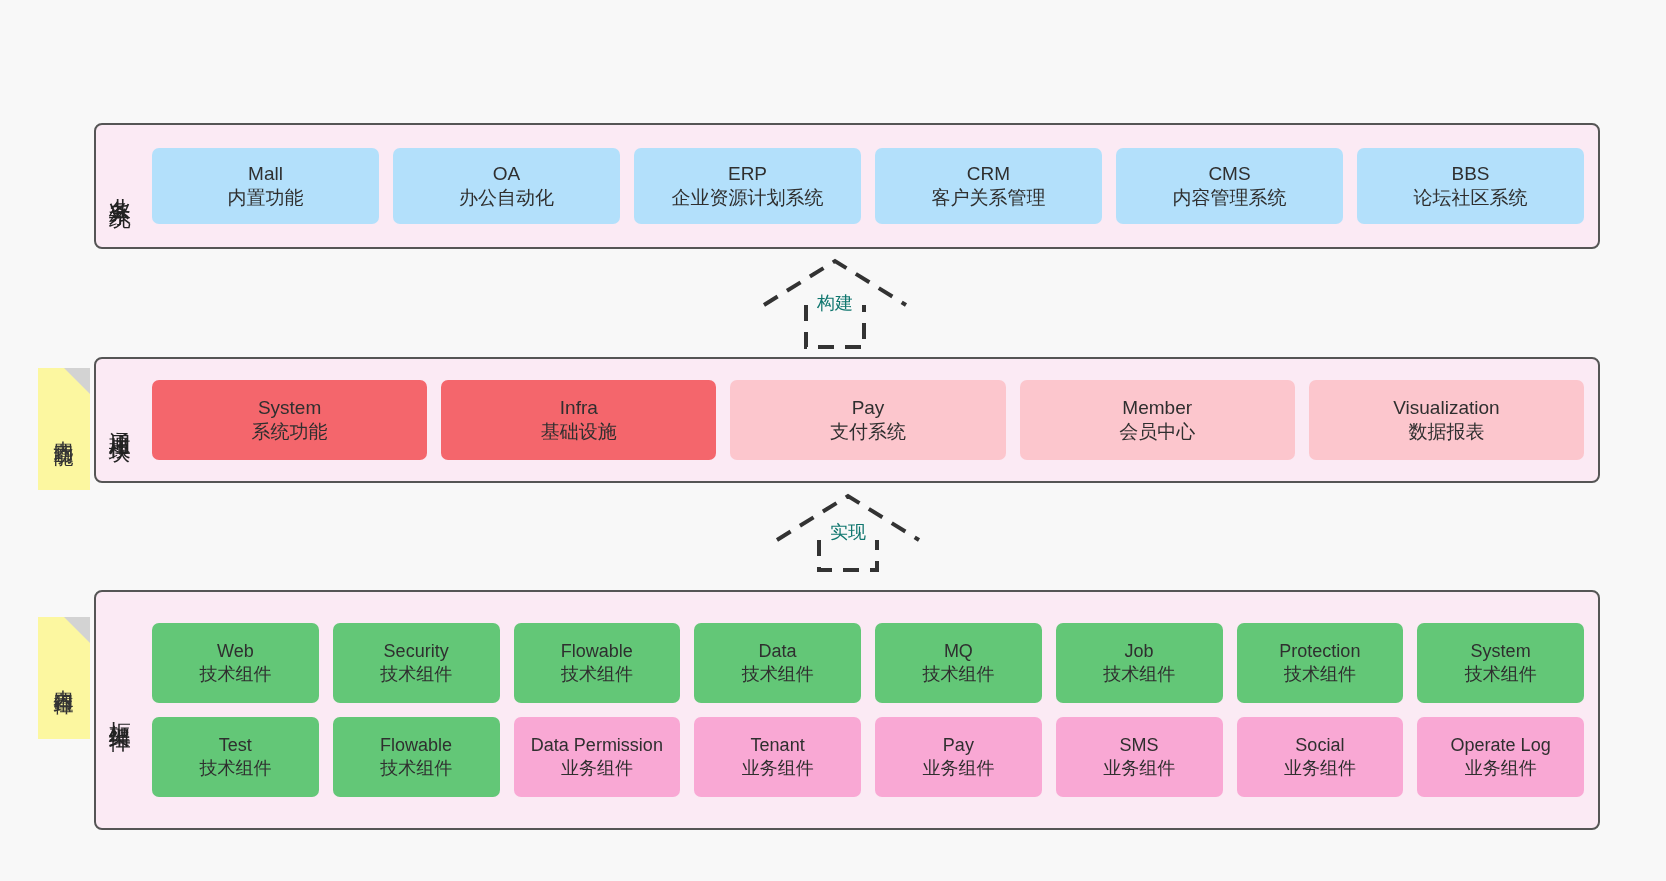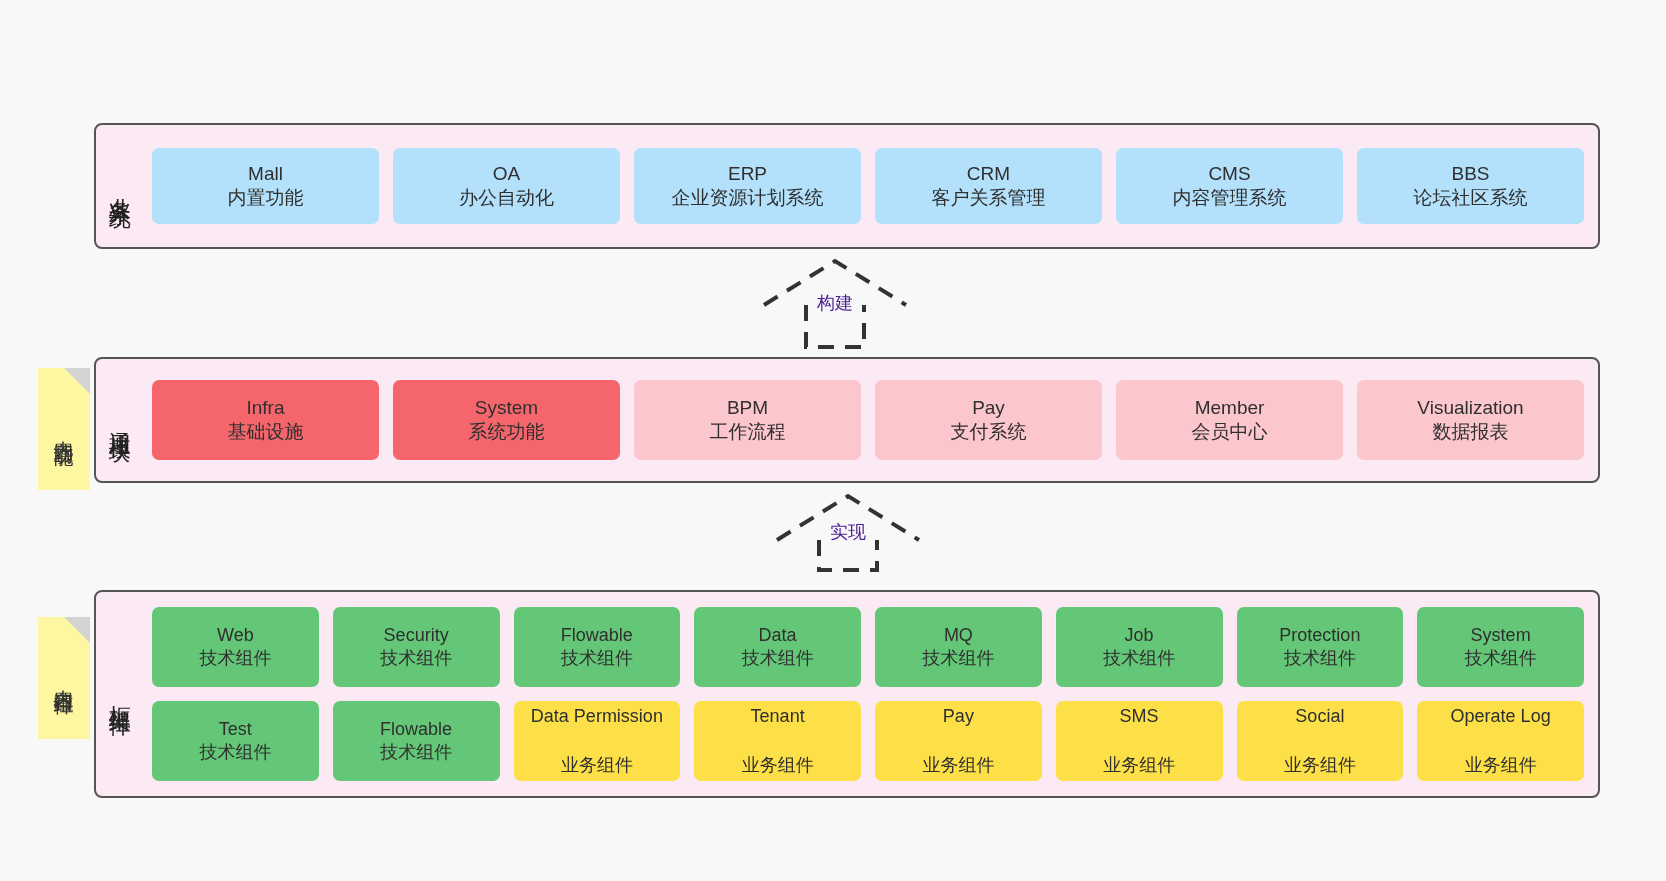--- a/index.html
+++ b/index.html
@@ -63,30 +63,30 @@
     padding: 4px 6px;
   }
   .cell .en { display: block; }
   .cell .cn { display: block; }
 
   
   .c-blue       { background: #b3e0fb; }
   .c-red        { background: #f4666c; }
   .c-pink       { background: #fcc6cd; }
   .c-green      { background: #63c777; }
-  .c-lightgreen { background: #fde047; justify-content: space-between; }
+  .c-lightgreen { background: #f9a8d4; }
 
   
   #layer-business { left: 94px;  top: 123px; width: 1506px; height: 126px; }
   #layer-business .row { height: 76px; }
 
   #layer-common   { left: 94px;  top: 357px; width: 1506px; height: 126px; }
   #layer-common .row { height: 80px; }
 
-  #layer-framework{ left: 94px;  top: 590px; width: 1506px; height: 208px; }
+  #layer-framework{ left: 94px;  top: 590px; width: 1506px; height: 240px; }
   #layer-framework .layer-body { gap: 14px; padding: 14px; }
   #layer-framework .row { height: 80px; }
   #layer-framework .cell { font-size: 18px; }
 
   
   .note {
     position: absolute;
     width: 52px;
     background: #fcf7a0;
     display: flex;
@@ -109,21 +109,21 @@
   }
   #note-common    { left: 38px; top: 368px; height: 122px; }
   #note-component { left: 38px; top: 617px; height: 122px; }
 
   
   .arrow { position: absolute; }
   .arrow svg { display: block; overflow: visible; }
   .arrow-label {
     position: absolute;
     font-size: 18px;
-    color: #4c1d95;
+    color: #0f766e;
     background: transparent;
     white-space: nowrap;
   }
   #arrow-build { left: 760px; top: 255px; width: 150px; height: 95px; }
   #arrow-build .arrow-label { left: 57px; top: 36px; }
   #arrow-impl  { left: 773px; top: 490px; width: 150px; height: 82px; }
   #arrow-impl .arrow-label  { left: 57px; top: 30px; }
 </style>
 </head>
 <body>
@@ -172,30 +172,26 @@
 
   <div class="note" id="note-common">
     <span>内置功能</span>
   </div>
 
   <div class="layer" id="layer-common">
     <div class="layer-title">通用模块</div>
     <div class="layer-body">
       <div class="row">
         <div class="cell c-red">
+          <span class="en">System</span>
+          <span class="cn">系统功能</span>
+        </div>
+        <div class="cell c-red">
           <span class="en">Infra</span>
           <span class="cn">基础设施</span>
-        </div>
-        <div class="cell c-red">
-          <span class="en">System</span>
-          <span class="cn">系统功能</span>
-        </div>
-        <div class="cell c-pink">
-          <span class="en">BPM</span>
-          <span class="cn">工作流程</span>
         </div>
         <div class="cell c-pink">
           <span class="en">Pay</span>
           <span class="cn">支付系统</span>
         </div>
         <div class="cell c-pink">
           <span class="en">Member</span>
           <span class="cn">会员中心</span>
         </div>
         <div class="cell c-pink">

